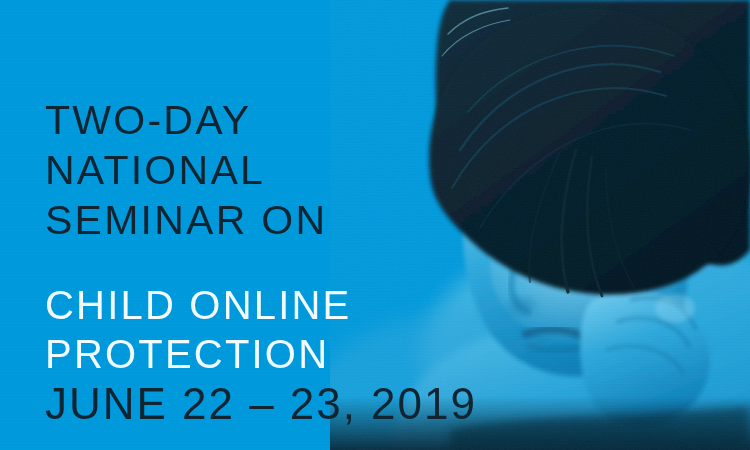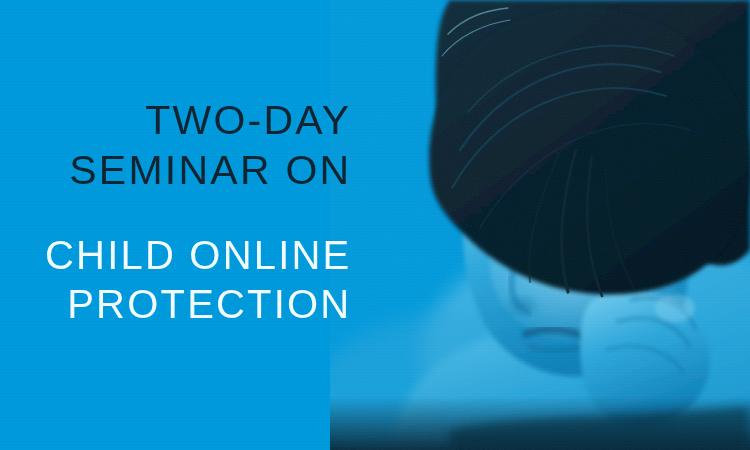--- a/index.html
+++ b/index.html
@@ -49,21 +49,20 @@
   }
 
   .hline {
     display:block;
     font-family:"Liberation Sans", sans-serif;
     font-weight:300;
     letter-spacing:0.055em;
     line-height:1;
     white-space:nowrap;
     text-transform:uppercase;
-    text-align:right;
     -webkit-font-smoothing:antialiased;
   }
 
   .hline.dark  { color:#112431; }
   .hline.light { color:#f2fbff; }
 
   
   #line-1 { font-size:41px; margin-bottom:9px; }   
   #line-2 { font-size:41px; margin-bottom:9px; }   
   #line-3 { font-size:41px; margin-bottom:12px; }   
@@ -201,18 +200,20 @@
       <path d="M120 430 C 190 414, 280 420, 420 406 L420 450 L120 450 Z" fill="#062230" opacity="0.55" filter="url(#soft)"></path>
 
       <rect x="0" y="0" width="420" height="450" filter="url(#grain)" opacity="0.06"></rect>
     </svg>
   </div>
 
   <div id="texture"></div>
 
   <div id="headline">
     <span class="hline dark" id="line-1">TWO-DAY</span>
+    <span class="hline dark" id="line-2">NATIONAL</span>
     <span class="hline dark" id="line-3">SEMINAR ON</span>
     <span class="hline light" id="line-4">CHILD ONLINE</span>
     <span class="hline light" id="line-5">PROTECTION</span>
+    <span class="hline dark" id="line-6">JUNE 22 – 23, 2019</span>
   </div>
 
 </div>
 
 </body></html>

